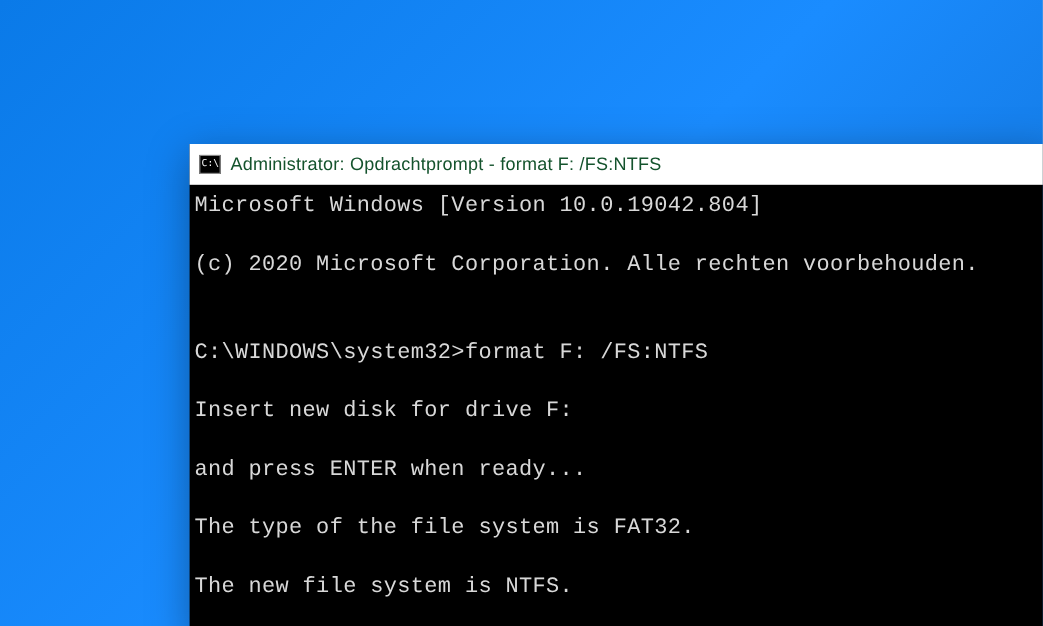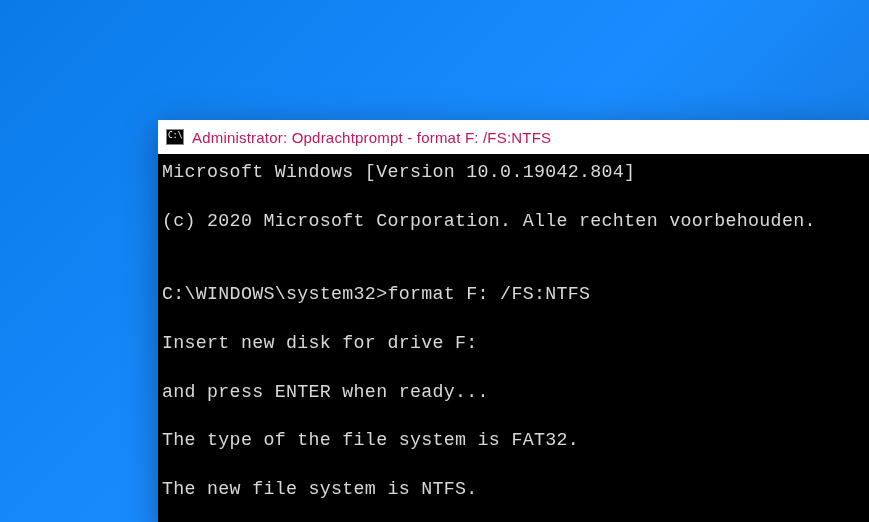--- a/index.html
+++ b/index.html
@@ -39,21 +39,21 @@
       align-items: center;
       justify-content: center;
       flex-shrink: 0;
     }
     .app-icon svg {
       width: 18px;
       height: 16px;
     }
     .title-text {
       font-size: 15px;
-      color: #be185d;
+      color: #14532d;
       white-space: nowrap;
       letter-spacing: 0.2px;
       text-align: right;
     }
     .terminal {
       padding: 6px 4px;
       font-family: Consolas, "Courier New", monospace;
       font-size: 18.3px;
       line-height: 24.4px;
       color: #d8d8d8;

